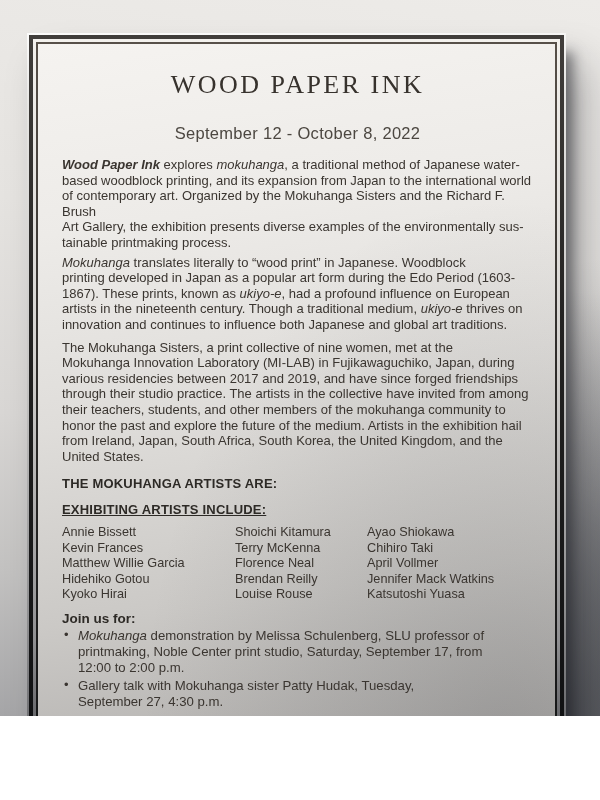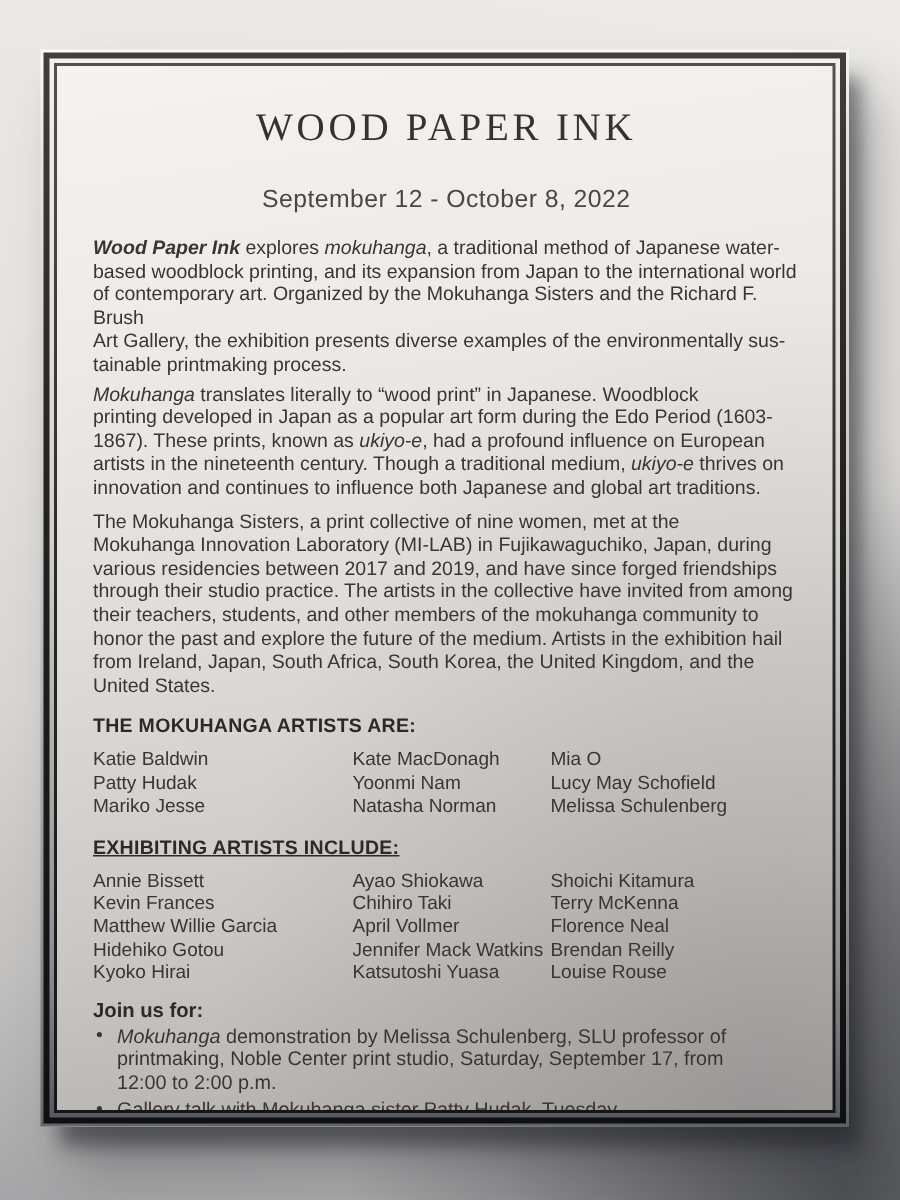--- a/index.html
+++ b/index.html
@@ -1,19 +1,19 @@
 <!DOCTYPE html>
 <html><head>
 <meta charset="utf-8">
 <style>
   html,body { margin:0; padding:0; }
   body { width:600px; height:800px; font-family:"Liberation Sans", sans-serif; }
 
   .scene {
-    position:relative; width:600px; height:800px; overflow:hidden;
+    position:relative; width:600px; height:716px; overflow:hidden;
     background:
       radial-gradient(ellipse at 94% 100%, rgba(28,31,38,0.60), rgba(28,31,38,0) 42%),
       radial-gradient(ellipse at 115% 80%, rgba(40,44,52,0.35), rgba(40,44,52,0) 40%),
       linear-gradient(188deg, #edebe8 0%, #e5e3e0 35%, #d8d6d4 62%, #c2c1c0 82%, #a5a5a7 100%);
   }
 
   
   .frame {
     position:absolute; left:27px; top:33px; width:539px; height:718px;
     box-sizing:border-box; padding:2px;
@@ -83,51 +83,40 @@
 
             <h1 class="title">WOOD PAPER INK</h1>
             <div class="dates">September 12 - October 8, 2022</div>
 
             <p class="para p1"><strong class="bi">Wood Paper Ink</strong> explores <em>mokuhanga</em>, a traditional method of Japanese water-<br>based woodblock printing, and its expansion from Japan to the international world<br>of contemporary art. Organized by the Mokuhanga Sisters and the Richard F. Brush<br>Art Gallery, the exhibition presents diverse examples of the environmentally sus-<br>tainable printmaking process.</p>
             <p class="para p2"><em>Mokuhanga</em> translates literally to “wood print” in Japanese. Woodblock<br>printing developed in Japan as a popular art form during the Edo Period (1603-<br>1867). These prints, known as <em>ukiyo-e</em>, had a profound influence on European<br>artists in the nineteenth century. Though a traditional medium, <em>ukiyo-e</em> thrives on<br>innovation and continues to influence both Japanese and global art traditions.</p>
             <p class="para p3">The Mokuhanga Sisters, a print collective of nine women, met at the<br>Mokuhanga Innovation Laboratory (MI-LAB) in Fujikawaguchiko, Japan, during<br>various residencies between 2017 and 2019, and have since forged friendships<br>through their studio practice. The artists in the collective have invited from among<br>their teachers, students, and other members of the mokuhanga community to<br>honor the past and explore the future of the medium. Artists in the exhibition hail<br>from Ireland, Japan, South Africa, South Korea, the United Kingdom, and the<br>United States.</p>
 
             <div>
               <h2 class="sec">THE MOKUHANGA ARTISTS ARE:</h2>
-              <div class="cols">
-                <div>Katie Baldwin
-Patty Hudak
-Mariko Jesse</div>
-                <div>Kate MacDonagh
-Yoonmi Nam
-Natasha Norman</div>
-                <div>Mia O
-Lucy May Schofield
-Melissa Schulenberg</div>
-              </div>
             </div>
 
             <div>
               <h2 class="sec artists">EXHIBITING ARTISTS INCLUDE:</h2>
               <div class="cols">
                 <div>Annie Bissett
 Kevin Frances
 Matthew Willie Garcia
 Hidehiko Gotou
 Kyoko Hirai</div>
+                <div>Shoichi Kitamura
+Terry McKenna
+Florence Neal
+Brendan Reilly
+Louise Rouse</div>
                 <div>Ayao Shiokawa
 Chihiro Taki
 April Vollmer
 Jennifer Mack Watkins
 Katsutoshi Yuasa</div>
-                <div>Shoichi Kitamura
-Terry McKenna
-Florence Neal
-Brendan Reilly
-Louise Rouse</div>
               </div>
             </div>
 
             <div>
               <h2 class="join">Join us for:</h2>
               <div class="event">
                 <span class="bullet">•</span>
                 <span class="etext"><em>Mokuhanga</em> demonstration by Melissa Schulenberg, SLU professor of<br>printmaking, Noble Center print studio, Saturday, September 17, from<br>12:00 to 2:00 p.m.</span>
               </div>
               <div class="event">

